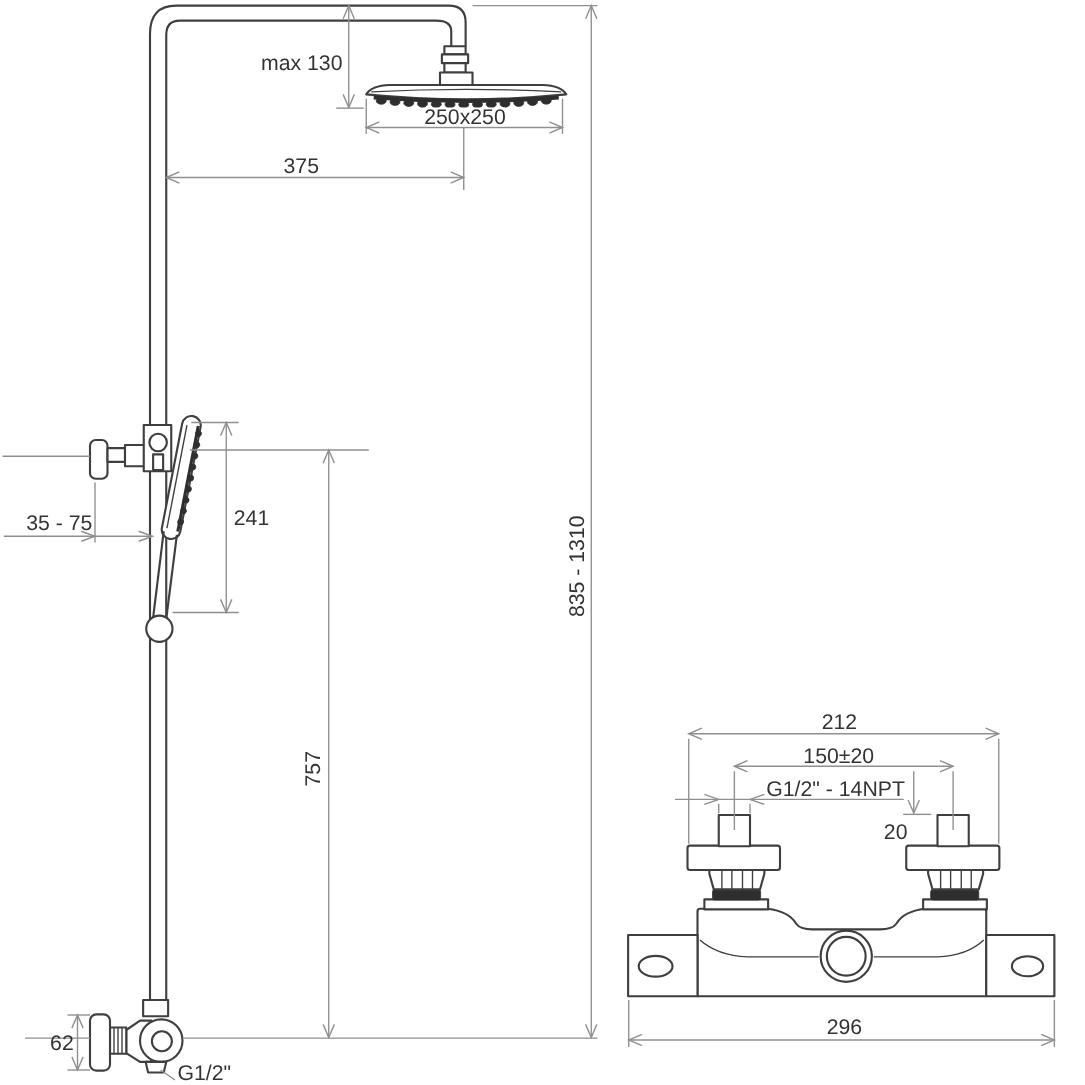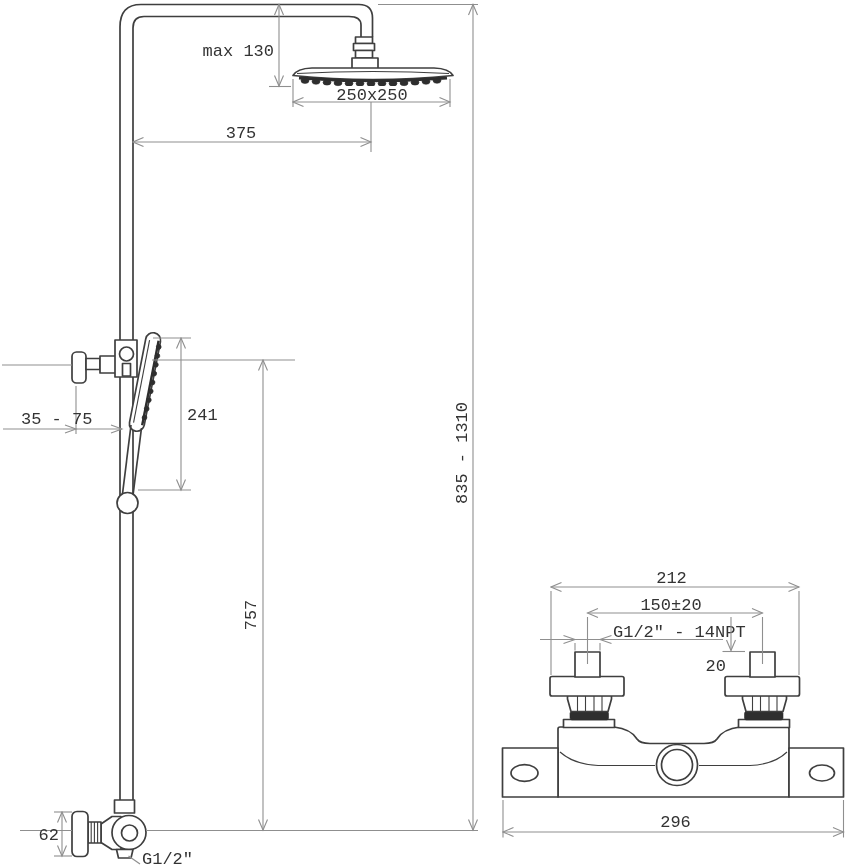--- a/index.html
+++ b/index.html
@@ -1,17 +1,17 @@
 <!DOCTYPE html>
 <html><head>
 <meta charset="utf-8">
 <style>
   html,body{margin:0;padding:0;background:#ffffff;}
   .stage{position:relative;width:868px;height:868px;background:#ffffff;overflow:hidden;
-         font-family:Liberation Mono, monospace;}
+         font-family:Liberation Sans, sans-serif;}
   svg{display:block;}
   .part{fill:#ffffff;stroke:#3f3f3f;stroke-width:1.7;stroke-linejoin:round;}
   .pline{fill:none;stroke:#3f3f3f;stroke-width:1.7;stroke-linecap:butt;stroke-linejoin:round;}
   .thin{fill:none;stroke:#3f3f3f;stroke-width:1.1;}
   .darkfill{fill:#2e2e2e;stroke:#2e2e2e;stroke-width:0.6;}
   .dim{fill:none;stroke:#8f8f8f;stroke-width:1.1;}
   .dimtext{font-size:17px;fill:#333333;}
   .mask{fill:#ffffff;stroke:none;}
 </style>
 </head>

